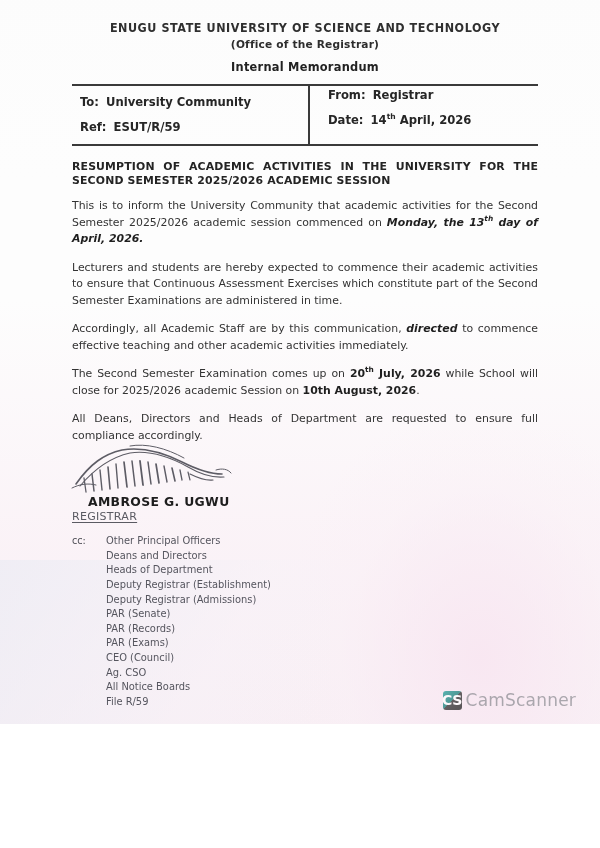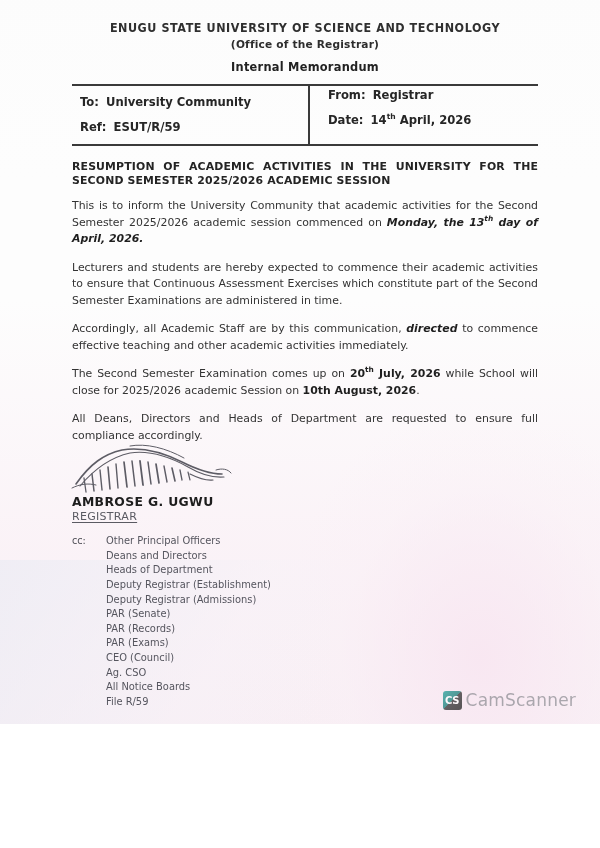--- a/index.html
+++ b/index.html
@@ -154,21 +154,21 @@
   .signature {
     position: absolute;
     left: -2px;
     top: -16px;
     width: 190px;
     height: 58px;
     opacity: 0.82;
   }
   .signer-name {
     position: absolute;
-    left: 0;
+    left: 16px;
     top: 38px;
     font-weight: bold;
     font-size: 12.4px;
     letter-spacing: 0.35px;
     color: #1d1d1d;
   }
   .signer-role {
     position: absolute;
     left: 0;
     top: 54px;
@@ -212,21 +212,21 @@
     gap: 4px;
     opacity: 0.72;
     z-index: 5;
   }
   .cs-badge {
     width: 19px;
     height: 19px;
     border-radius: 3px;
     background: linear-gradient(135deg, #1a9e96 0%, #127a74 48%, #2b2b2b 49%, #1a1a1a 100%);
     color: #ffffff;
-    font-size: 10px;
+    font-size: 14px;
     font-weight: bold;
     display: flex;
     align-items: center;
     justify-content: center;
     letter-spacing: -0.3px;
   }
   .cs-word {
     font-size: 17px;
     color: #8d8d93;
     letter-spacing: 0.2px;

